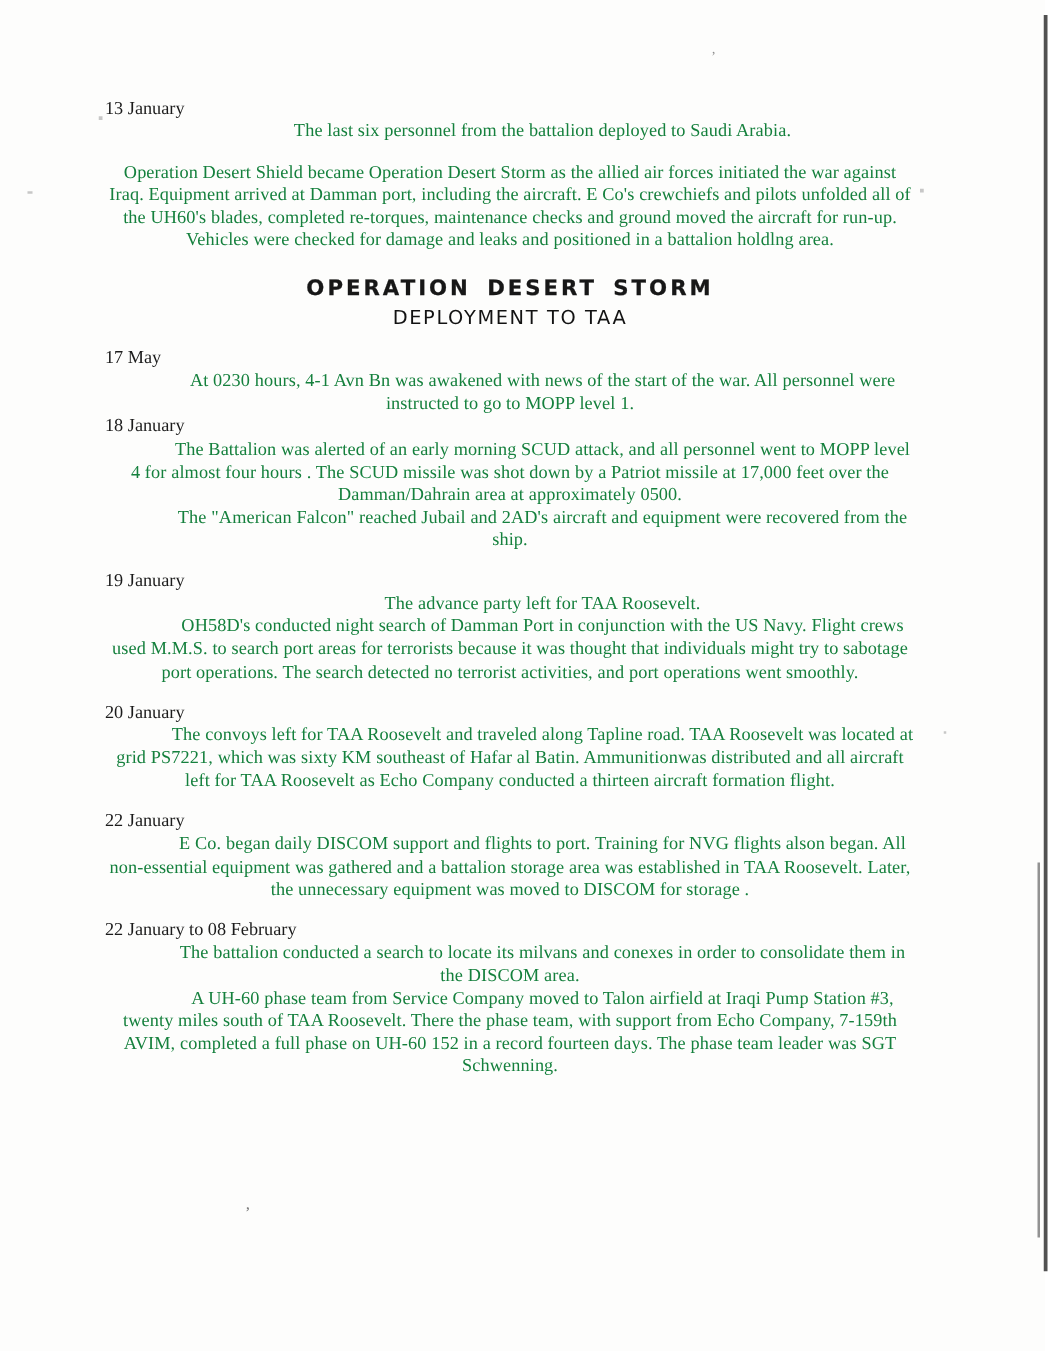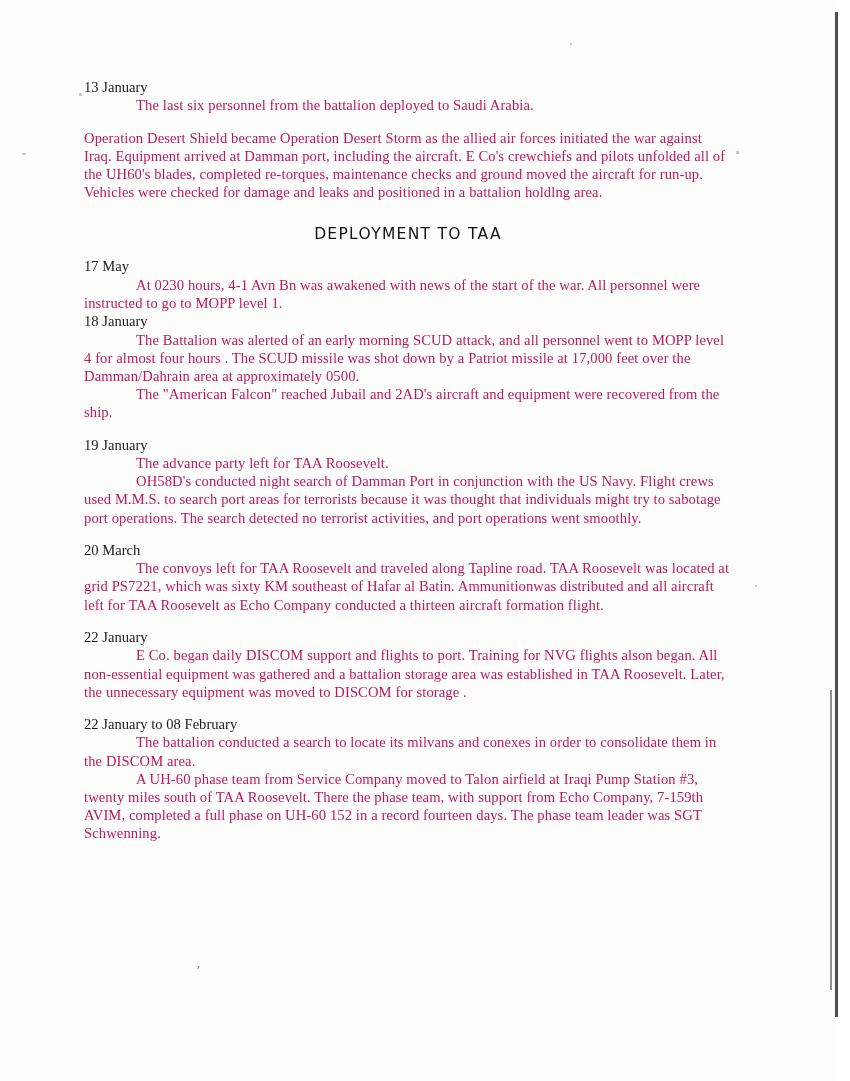--- a/index.html
+++ b/index.html
@@ -57,22 +57,22 @@
   .content {
     position: absolute;
     left: 84px;
     top: 78px;
     width: 648px;
   }
   .para {
     font-size: 14.6px;
     line-height: 18.2px;
     margin: 0;
-    text-align: left;
-    color: #be185d;
+    text-align: center;
+    color: #15803d;
     letter-spacing: .1px;
   }
   .date {
     font-size: 14.6px;
     line-height: 18.4px;
     margin: 0;
     color: #1b1b1b;
   }
   .indent {
     text-indent: 52px;
@@ -138,41 +138,42 @@
     <p class="date">13 January</p>
     <p class="para indent">The last six personnel from the battalion deployed to Saudi Arabia.</p>
 
     <div class="gap-md"></div>
 
     <p class="para">Operation Desert Shield became Operation Desert Storm as the allied air forces initiated the war against Iraq.  Equipment arrived at Damman port, including the aircraft.  E Co's crewchiefs and pilots unfolded all of the UH60's blades, completed re-torques, maintenance checks and ground moved the aircraft for run-up.  Vehicles were checked for damage and leaks and positioned in a battalion holdlng area.</p>
 
     <div class="gap-lg"></div>
 
     <div class="heading-block">
+      <div class="ods-title"><span>OPERATION</span><span class="sp"></span><span>DESERT</span><span class="sp"></span><span>STORM</span></div>
       <div class="ods-sub">DEPLOYMENT TO TAA</div>
     </div>
 
     <div class="gap-md"></div>
 
     <p class="date">17 May</p>
     <p class="para indent">At 0230 hours, 4-1 Avn Bn was awakened with news of the start of the war.  All personnel were instructed to go to MOPP level 1.</p>
 
     <p class="date">18 January</p>
     <p class="para indent">The Battalion was alerted of an early morning SCUD attack, and all personnel went to MOPP level 4 for almost four hours . The SCUD missile was shot down by a Patriot missile at 17,000 feet over the Damman/Dahrain area at approximately 0500.</p>
     <p class="para indent">The "American Falcon" reached Jubail and 2AD's aircraft and equipment were recovered from the ship.</p>
 
     <div class="gap-md"></div>
 
     <p class="date">19 January</p>
     <p class="para indent">The advance party left for TAA Roosevelt.</p>
     <p class="para indent">OH58D's conducted night search of Damman Port in conjunction with the US Navy. Flight crews used M.M.S. to search port areas for terrorists because it was thought that individuals might try to sabotage port operations. The search detected no terrorist activities, and port operations went smoothly.</p>
 
     <div class="gap-md"></div>
 
-    <p class="date">20 March</p>
+    <p class="date">20 January</p>
     <p class="para indent">The convoys left for TAA Roosevelt and traveled along Tapline road.  TAA Roosevelt was located at grid PS7221, which was sixty KM southeast of Hafar al Batin.  Ammunitionwas distributed and all aircraft left for TAA Roosevelt as Echo Company conducted a thirteen aircraft formation flight.</p>
 
     <div class="gap-md"></div>
 
     <p class="date">22 January</p>
     <p class="para indent">E Co. began daily DISCOM support and flights to port.  Training for NVG flights alson began.  All non-essential equipment was gathered and a battalion storage area was established in TAA Roosevelt.  Later, the unnecessary equipment was moved to DISCOM for storage .</p>
 
     <div class="gap-md"></div>
 
     <p class="date">22 January to 08 February</p>

